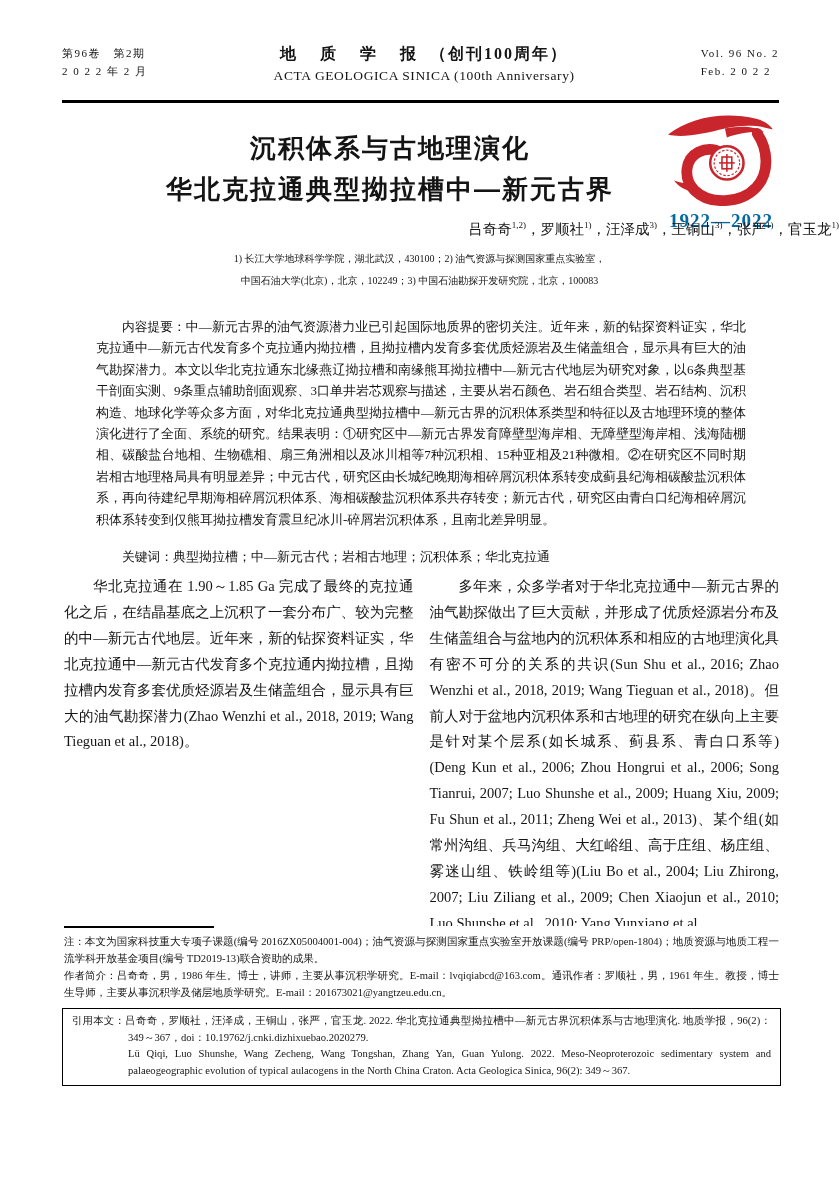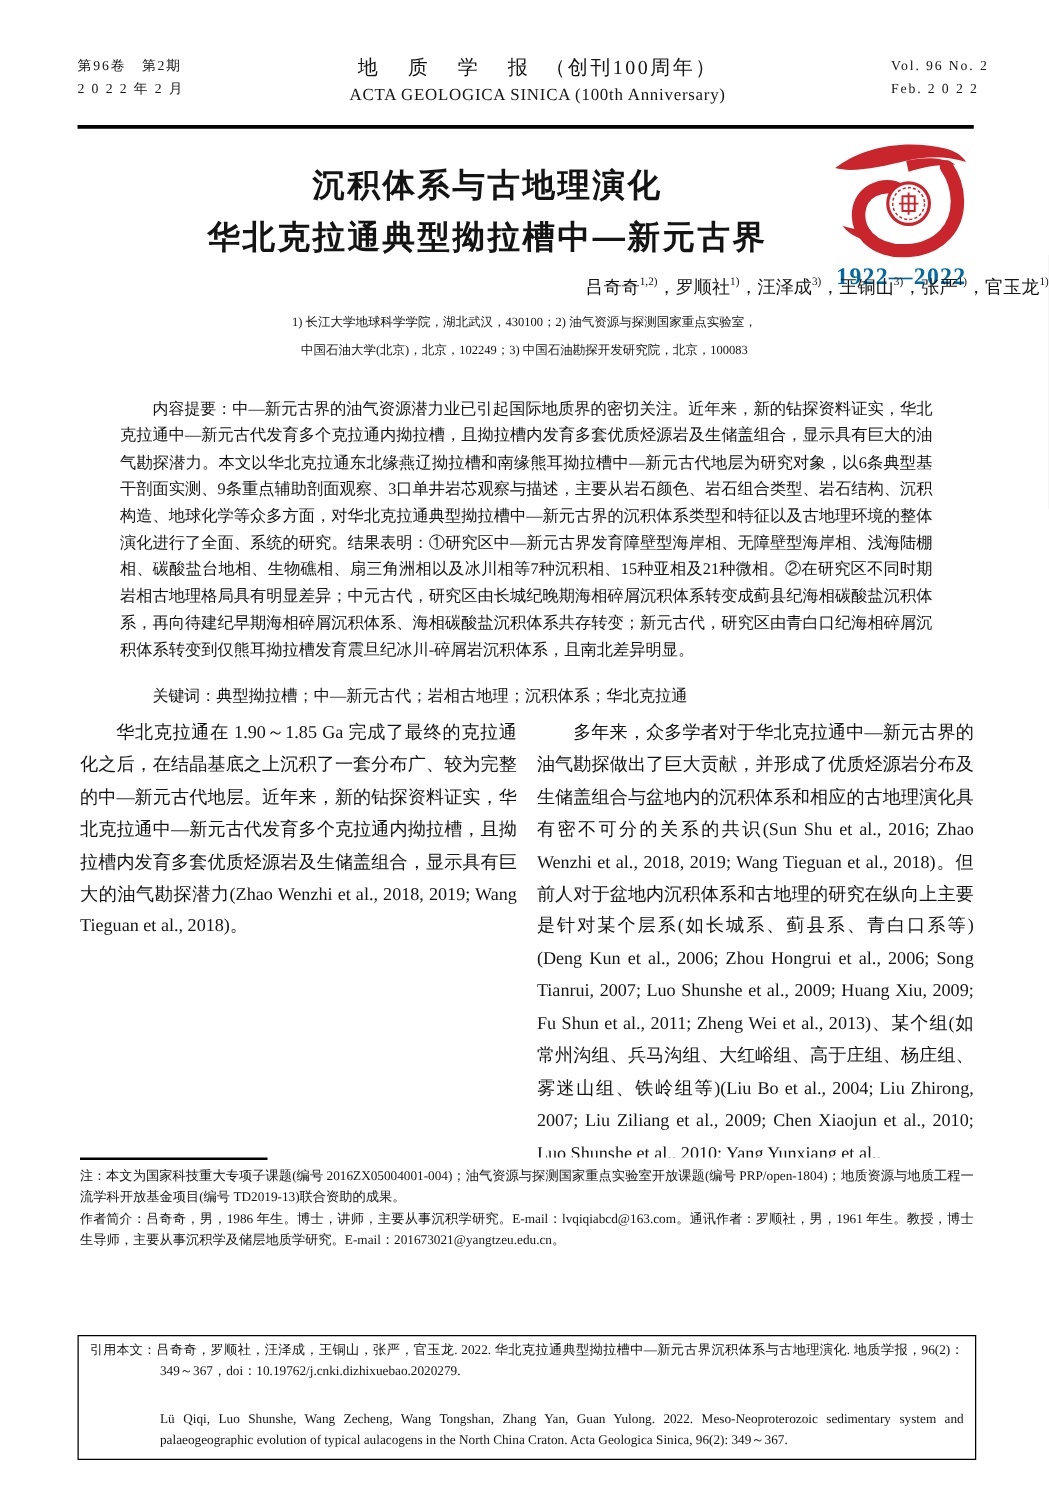--- a/index.html
+++ b/index.html
@@ -4,26 +4,26 @@
 <style>
   html,body { margin:0; padding:0; background:#e8e8e8; }
   .page {
     position:relative; width:839px; height:1192px; margin:0 auto;
     background:#ffffff; overflow:hidden;
     font-family:"Liberation Serif","DejaVu Serif",serif;
     color:#141414;
   }
   
   .journal-header {
-    position:absolute; top:44px; left:62px; right:48px;
+    position:absolute; top:44px; left:62px; right:60px;
     display:flex; justify-content:space-between; align-items:flex-start;
   }
   .jh-side { font-size:11px; line-height:18px; letter-spacing:1.5px; white-space:nowrap; }
   .jh-center { text-align:center; flex:1; }
-  .jh-cn { font-size:16px; font-weight:normal; letter-spacing:2px; }
+  .jh-cn { font-size:16px; font-weight:bold; letter-spacing:2px; }
   .jh-cn .jname { letter-spacing:10px; margin-right:4px; }
   .jh-en { font-size:13.5px; letter-spacing:0.6px; margin-top:3px; }
   .header-rule { position:absolute; top:100px; left:62px; right:60px; height:3px; background:#000; }
 
   
   .title-block {
     position:absolute; top:128px; left:90px; width:600px; text-align:center;
     font-family:"Liberation Sans","DejaVu Sans",sans-serif;
     font-weight:bold; font-size:26px; line-height:41px; letter-spacing:2px;
   }
@@ -49,26 +49,26 @@
   .col { flex:1; font-size:14.5px; line-height:25.9px; text-align:justify; }
   .col p { margin:0; text-indent:2em; }
 
   
   .footnote-area { position:absolute; top:926px; left:64px; right:60px; }
   .fn-rule { width:150px; height:2px; background:#000; margin-bottom:5px; }
   .fn { margin:0; font-size:10.6px; line-height:17px; text-align:justify; }
 
   
   .citation-box {
-    position:absolute; top:1068px; left:62px; right:58px;
+    position:absolute; top:1008px; left:62px; right:58px;
     border:1.5px solid #000; padding:4px 9px 6px 9px;
   }
   .cit { margin:0; font-size:10.6px; line-height:16.5px; text-align:justify; }
   .cit-cn { padding-left:56px; text-indent:-56px; }
-  .cit-en { margin-left:56px;margin-top:22px; }
+  .cit-en { margin-left:56px; }
 </style>
 </head>
 <body>
 
 <div class="page">
 
   <div class="journal-header">
     <div class="jh-side">
       <div>第96卷　第2期</div>
       <div>2 0 2 2 年 2 月</div>

